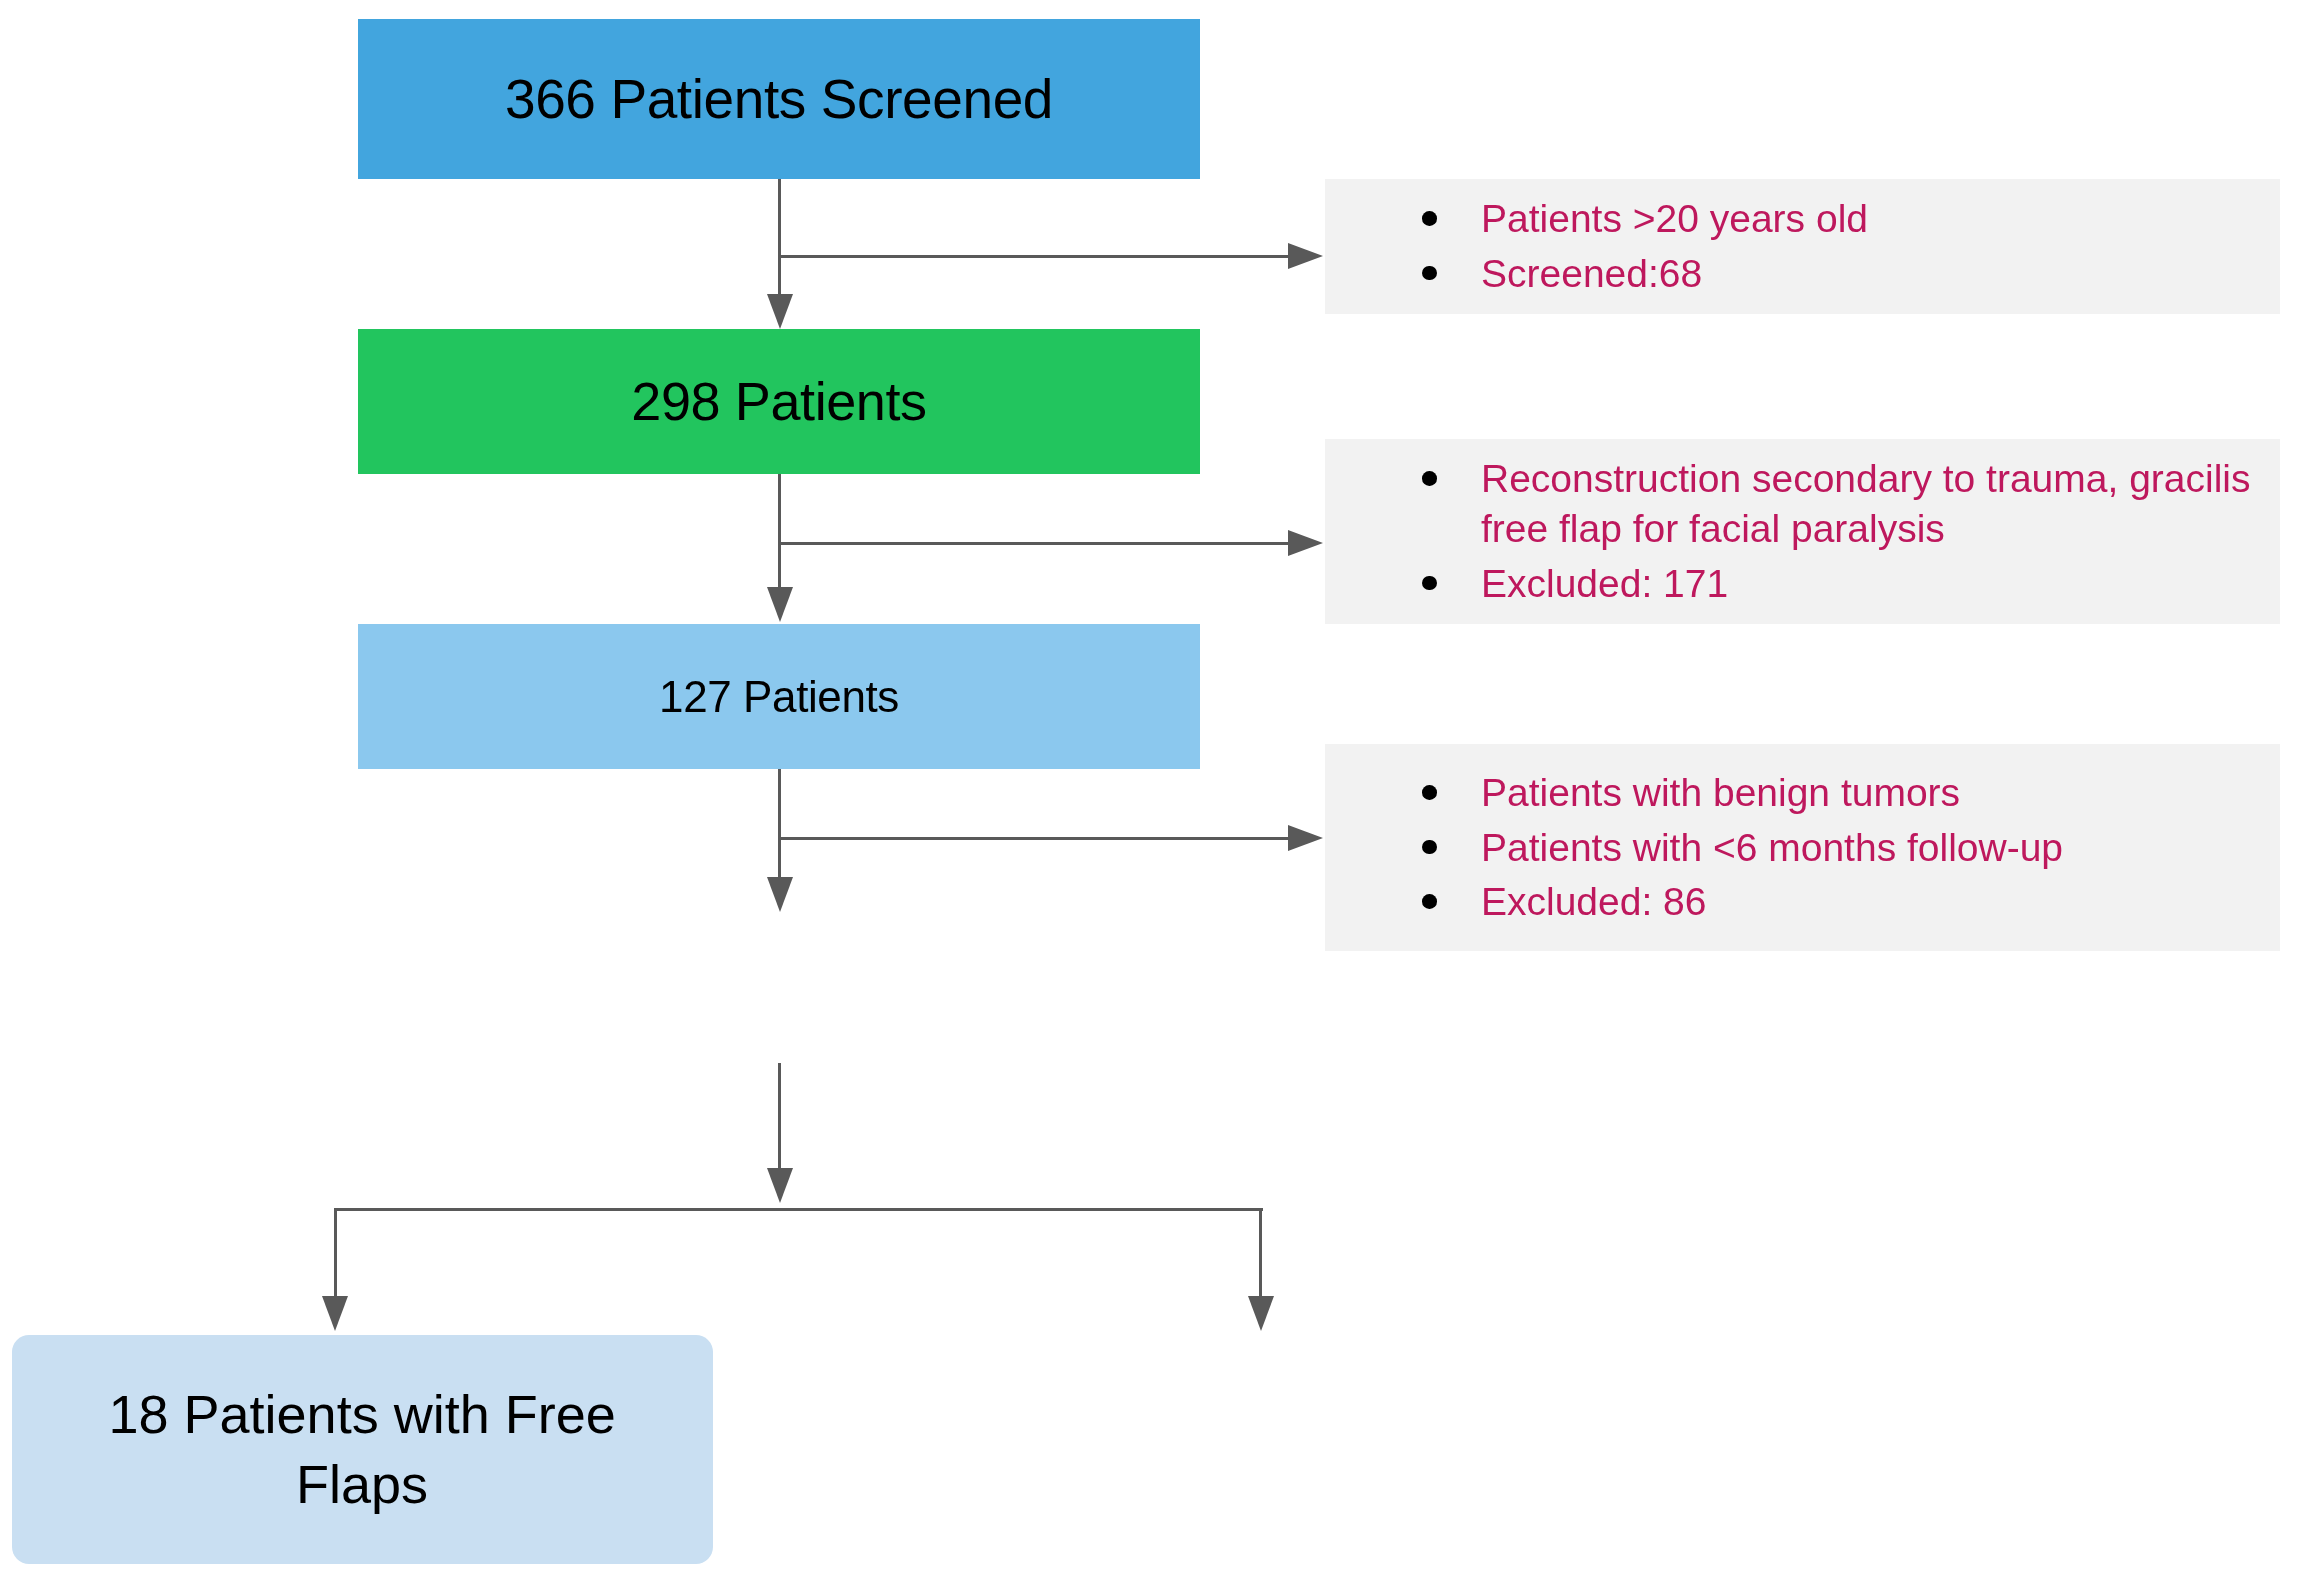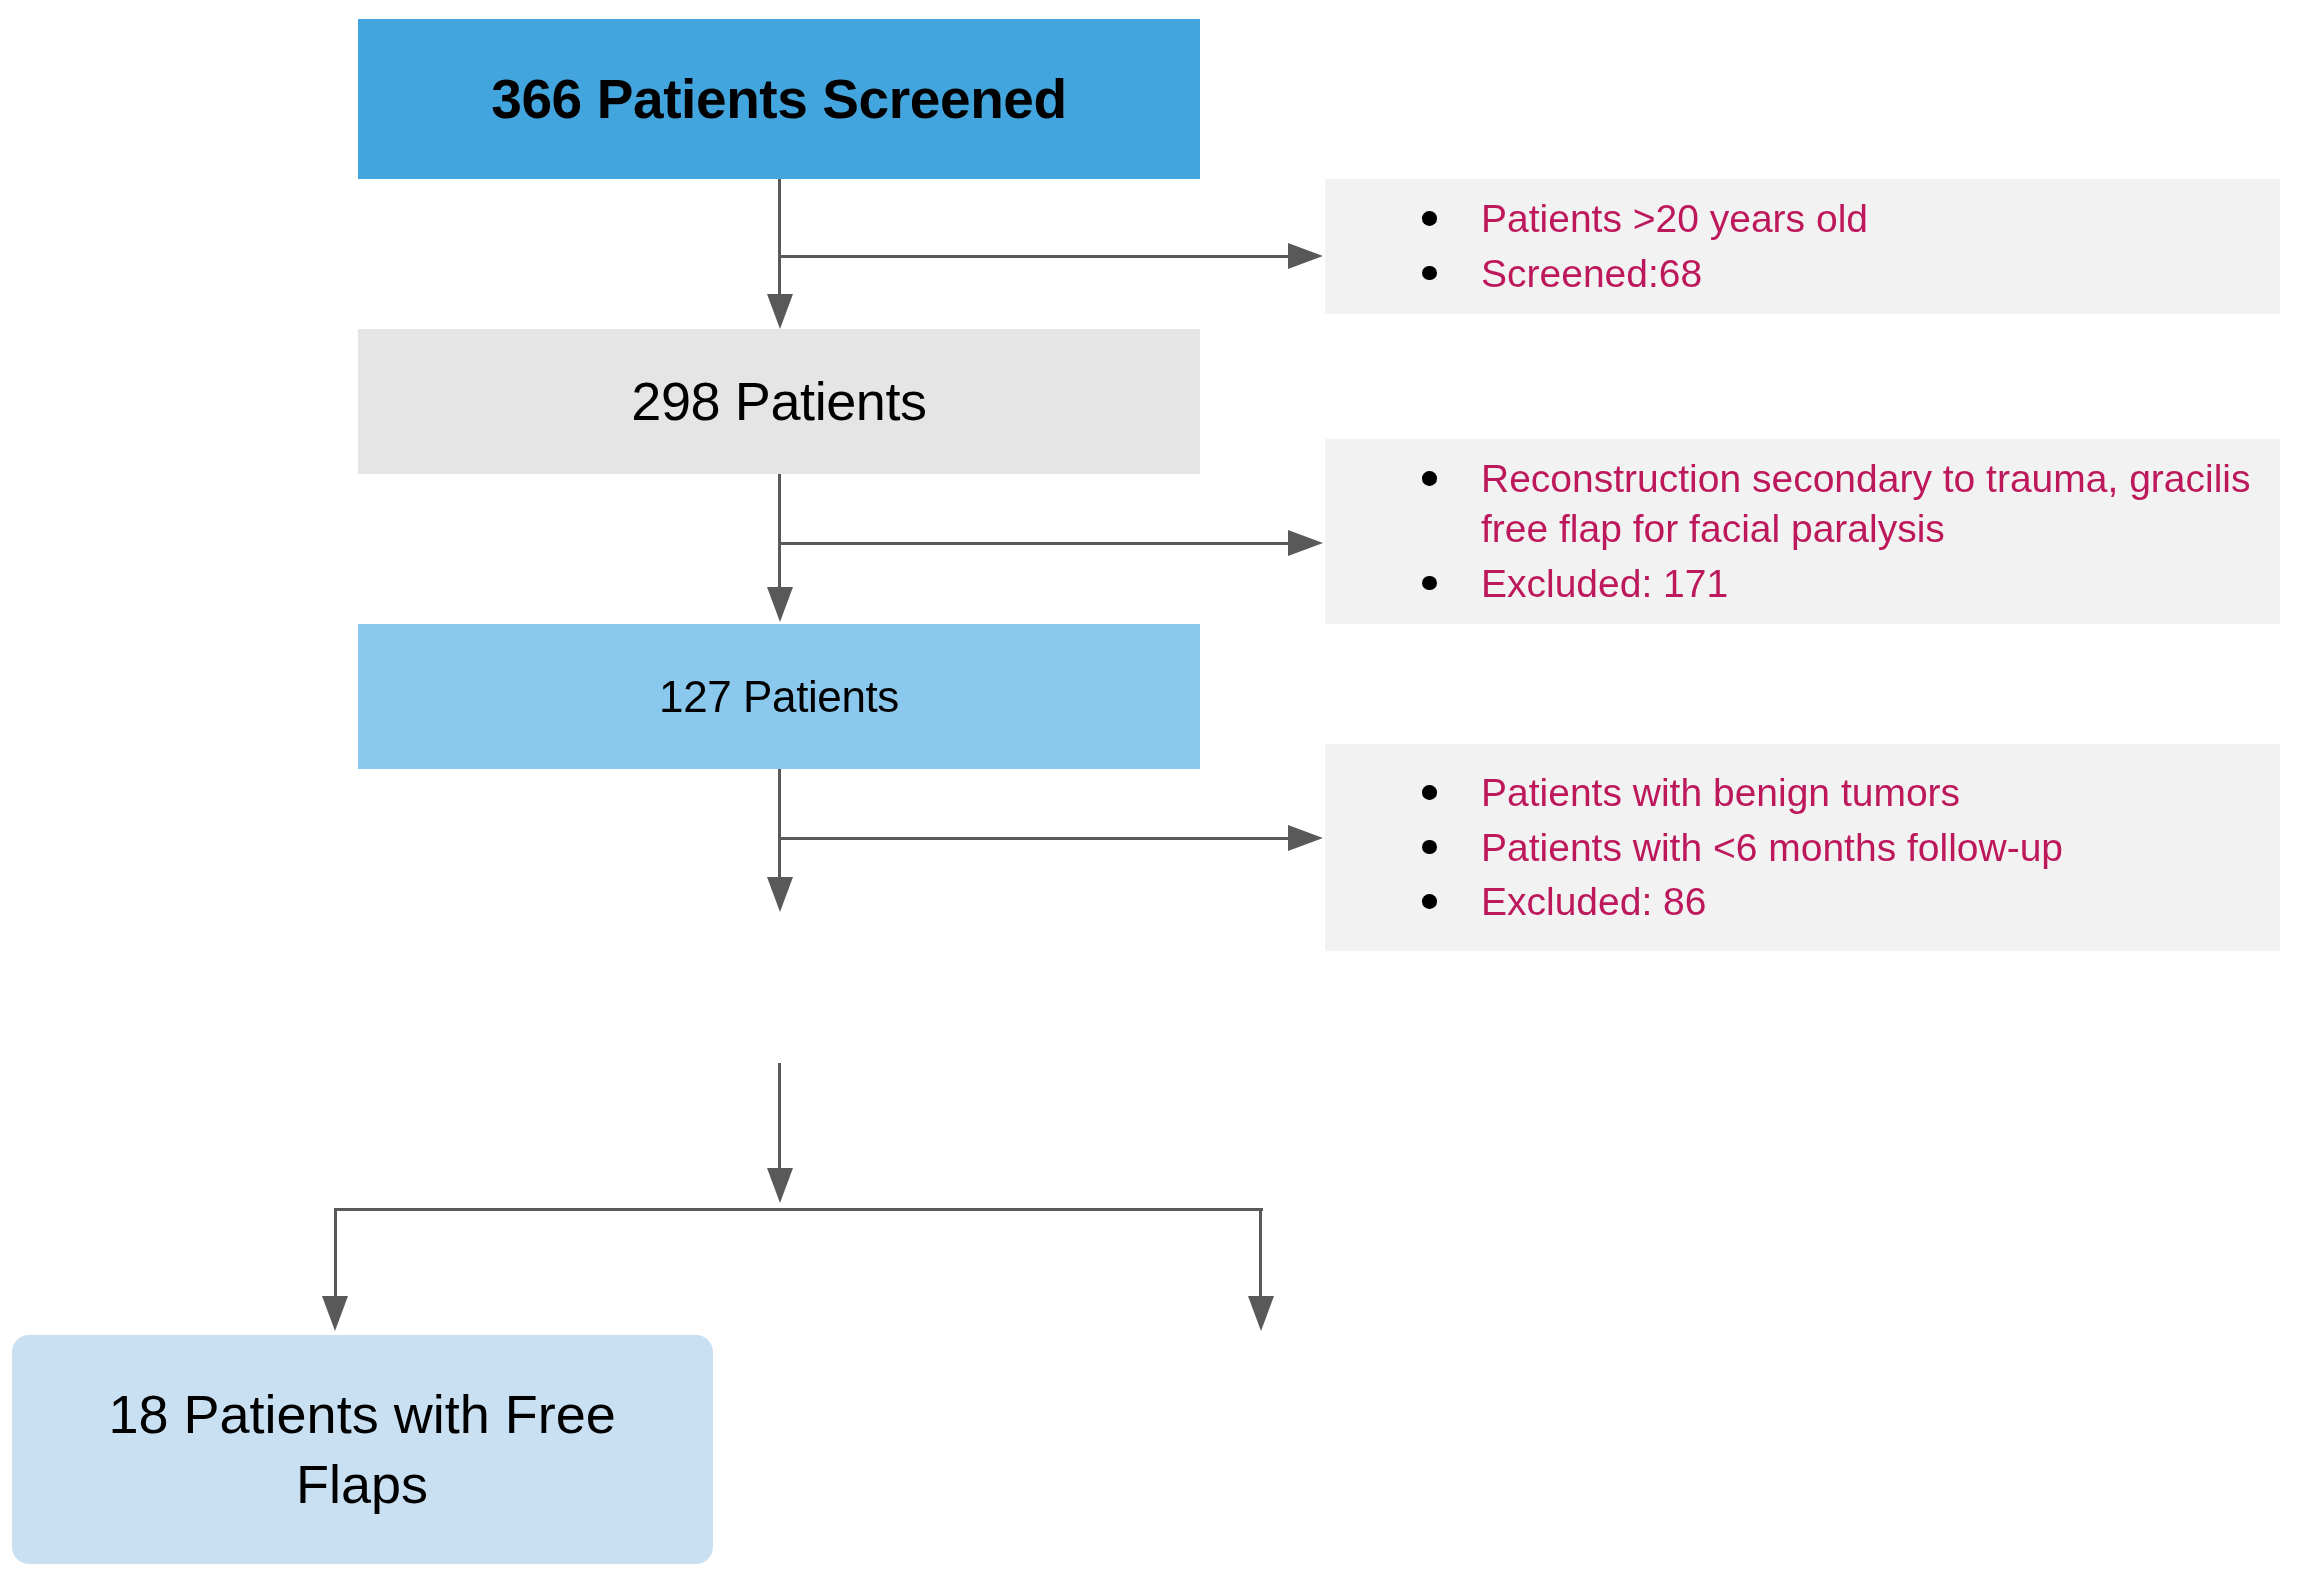--- a/index.html
+++ b/index.html
@@ -36,26 +36,26 @@
     display: block;
     line-height: 1.18;
     padding: 0 10.8px;
   }
 
   #box-screened {
     left: 358px;  top: 19px;
     width: 842px; height: 160px;
     background: #42a5de;
     font-size: 55px;
-    font-weight: 700;
+    font-weight: 400;
   }
   #box-298 {
     left: 358px;  top: 329px;
     width: 842px; height: 145px;
-    background: #e5e5e5;
+    background: #22c55e;
     font-size: 54px;
   }
   #box-127 {
     left: 358px;  top: 624px;
     width: 842px; height: 145px;
     background: #8bc8ee;
     font-size: 44px;
   }
   #box-41 {
     left: 358px;  top: 913px;

